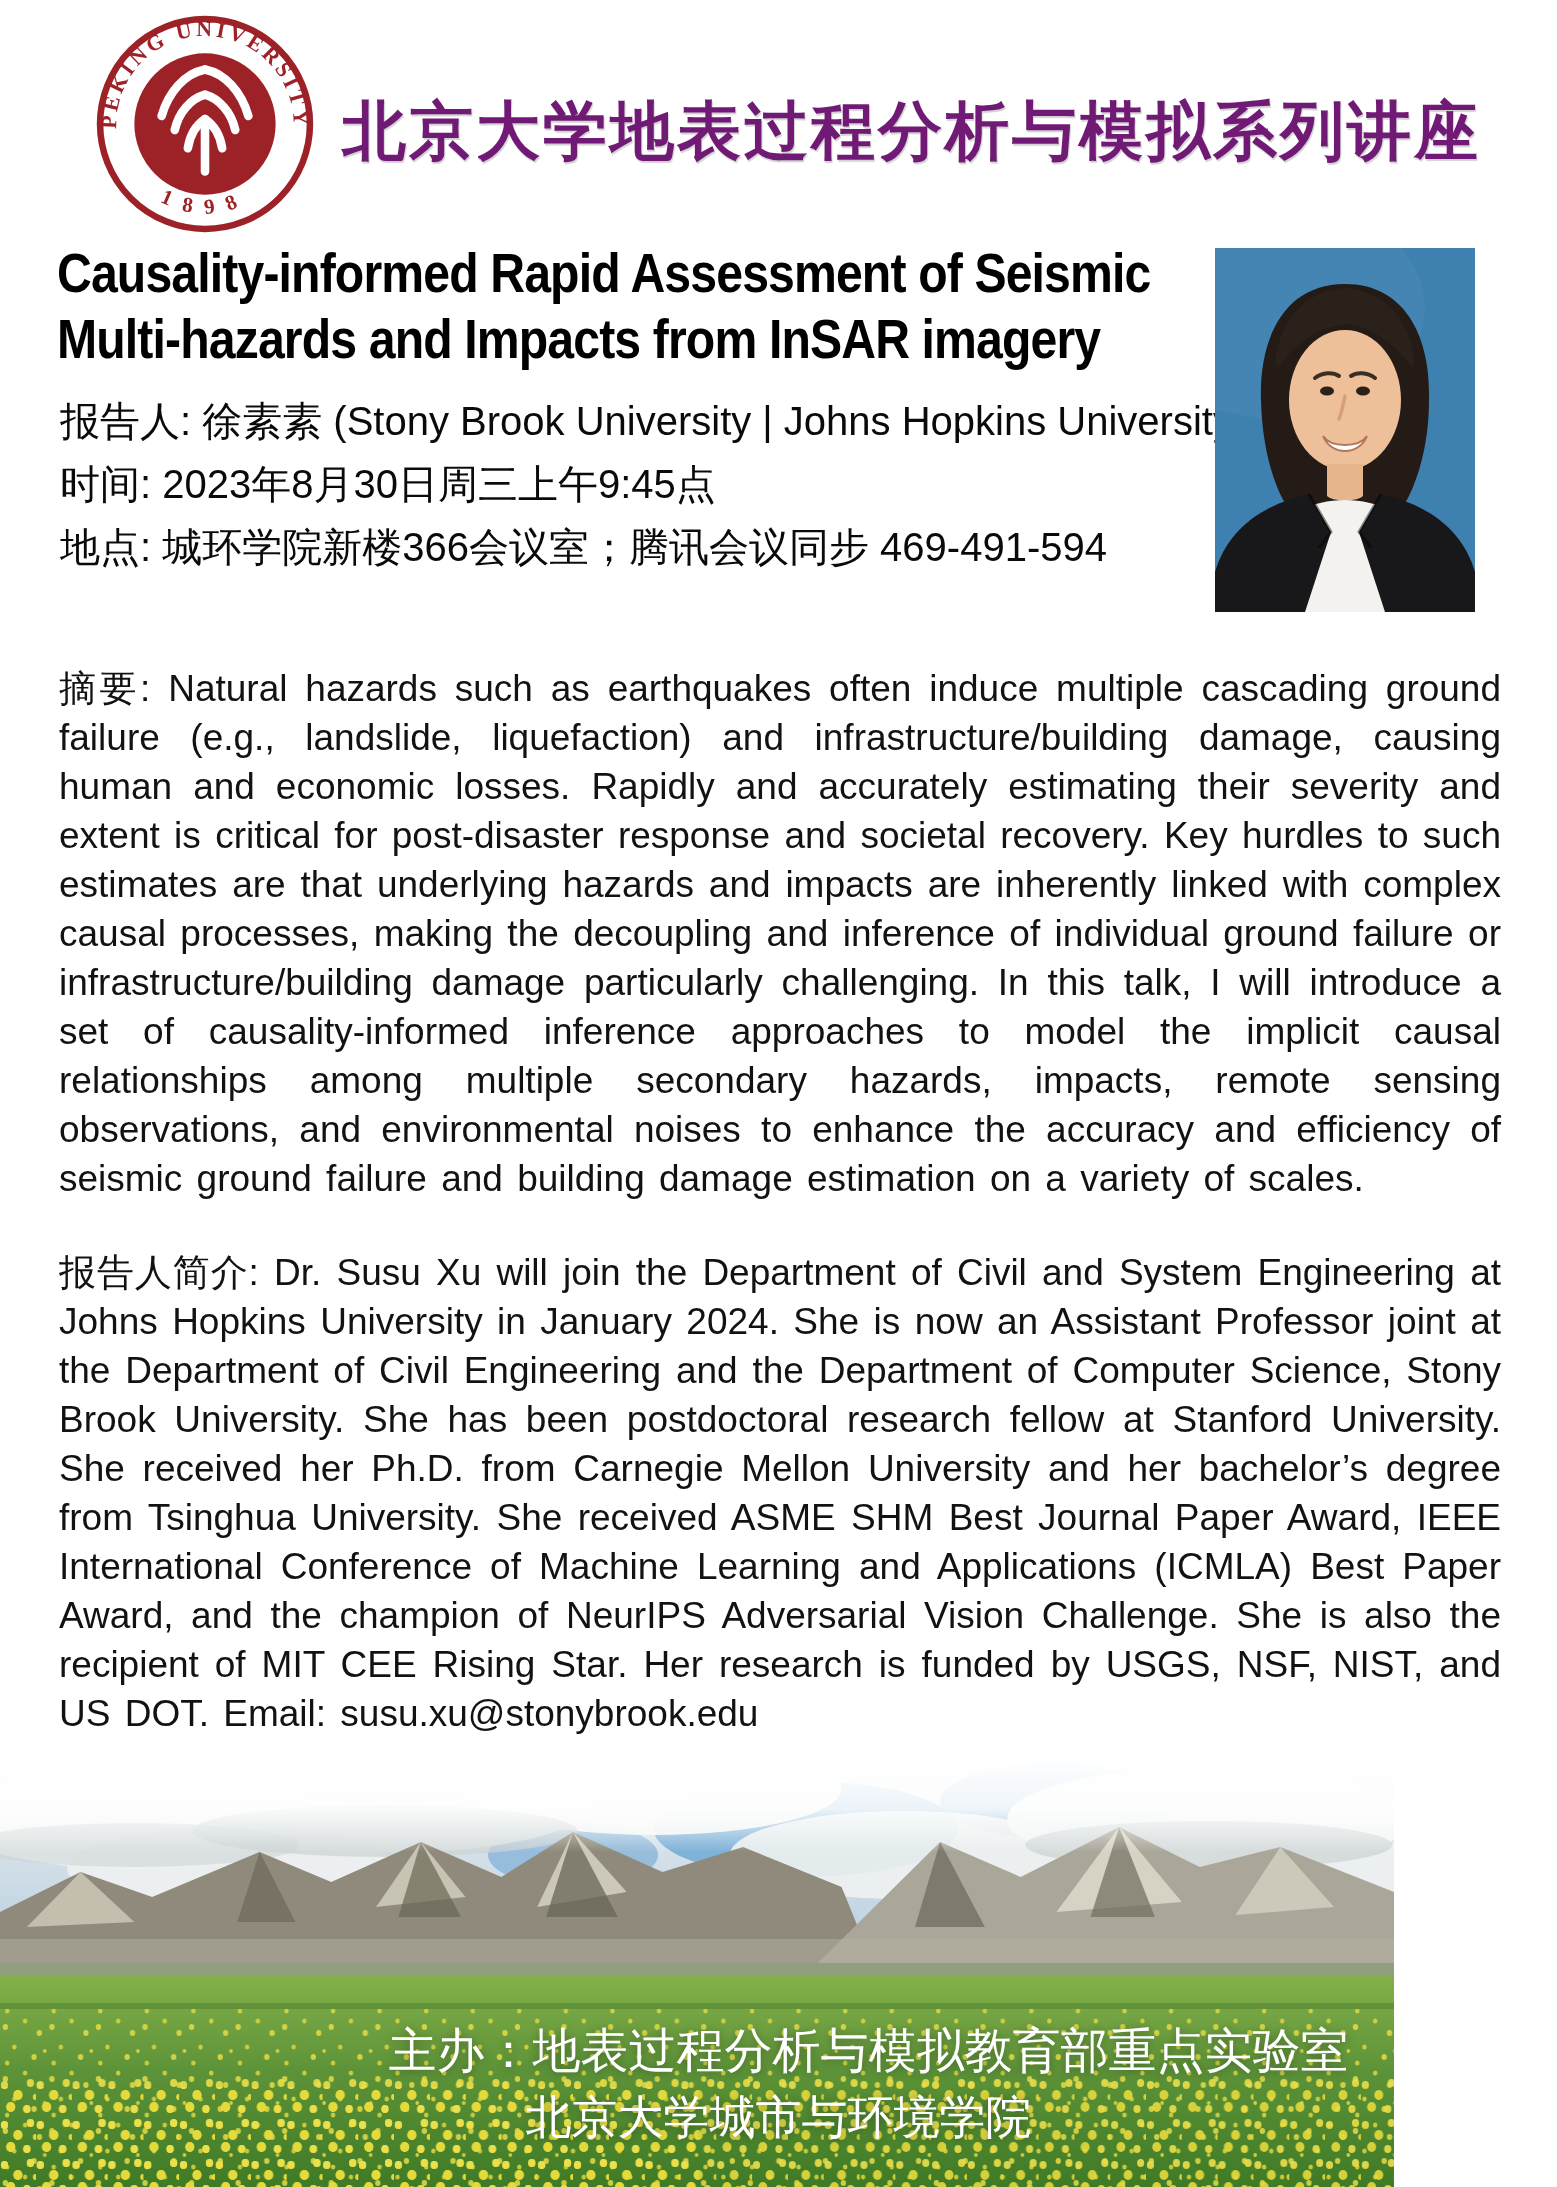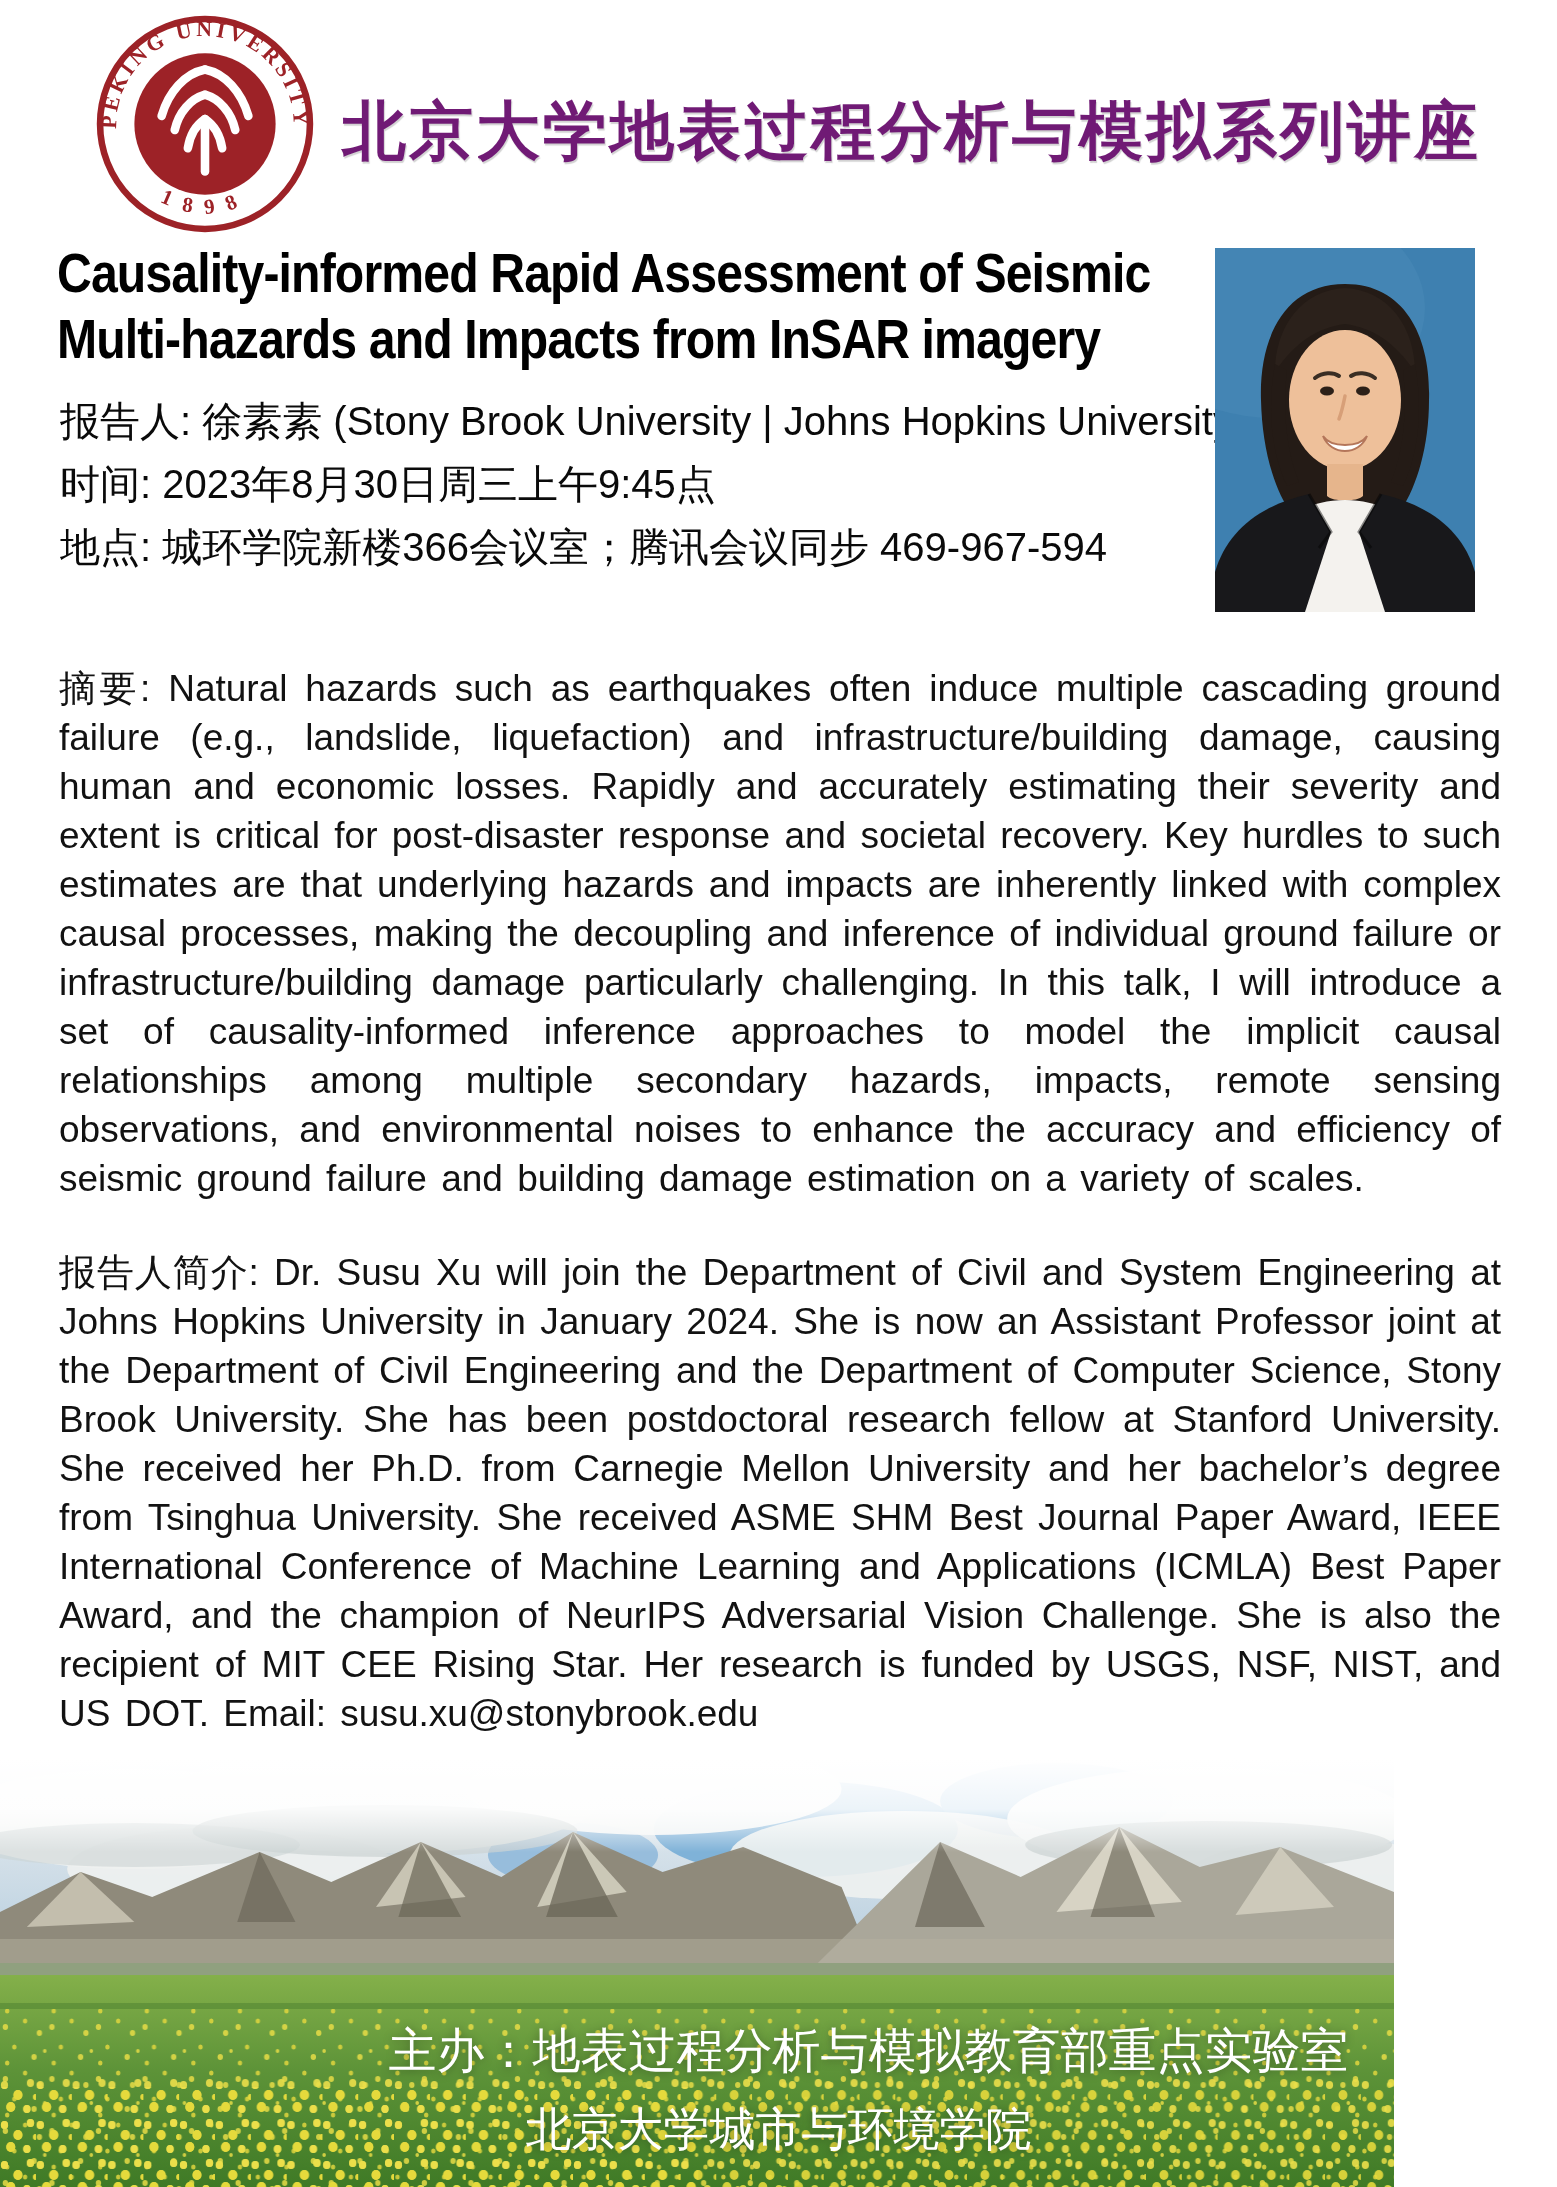--- a/index.html
+++ b/index.html
@@ -36,21 +36,21 @@
   .bio { top:1248px; }
   
   .landscape { position:absolute; left:0; top:1757px; width:1394px; height:430px; }
   .landscape > svg { display:block; width:100%; height:100%; }
   .host-1 {
     position:absolute; top:262px; left:180px; width:1377px; margin:0;
     text-align:center; color:#ffffff; font-size:48px; font-weight:400;
     text-shadow:0 1px 10px rgba(0,0,0,0.35); white-space:nowrap;
   }
   .host-2 {
-    position:absolute; top:342px; left:0; width:1557px; margin:0;
+    position:absolute; top:330px; left:0; width:1557px; margin:0;
     text-align:center; color:#ffffff; font-size:46px; font-weight:400;
     text-shadow:0 1px 10px rgba(0,0,0,0.35); white-space:nowrap;
   }
 </style>
 </head>
 <body>
 
 <div class="poster">
 
   <svg class="logo" viewBox="-111 -111 222 222" xmlns="http://www.w3.org/2000/svg" xmlns:xlink="http://www.w3.org/1999/xlink">
@@ -80,21 +80,21 @@
   <h1 class="series-title">北京大学地表过程分析与模拟系列讲座</h1>
 
   <h2 class="talk-title">
     <span class="tline">Causality-informed Rapid Assessment of Seismic</span><br>
     <span class="tline">Multi-hazards and Impacts from InSAR imagery</span>
   </h2>
 
   <div class="info">
     <p>报告人: 徐素素 (Stony Brook University | Johns Hopkins University)</p>
     <p>时间: 2023年8月30日周三上午9:45点</p>
-    <p>地点: 城环学院新楼366会议室；腾讯会议同步 469-967-594</p>
+    <p>地点: 城环学院新楼366会议室；腾讯会议同步 469-491-594</p>
   </div>
 
   <div class="photo-frame">
     <svg viewBox="0 0 260 364" preserveAspectRatio="none" xmlns="http://www.w3.org/2000/svg">
       <rect x="0" y="0" width="260" height="364" fill="#3e80b0"></rect>
       <ellipse cx="60" cy="60" rx="150" ry="110" fill="#5795c1" opacity="0.25"></ellipse>
       <g>
         <path d="M130,36 C68,36 44,92 46,152 C47,198 58,238 74,262 L186,262
                  C202,238 214,198 214,152 C216,92 192,36 130,36 Z" fill="#241b16"></path>
         <ellipse cx="130" cy="152" rx="56" ry="70" fill="#eec09a"></ellipse>

